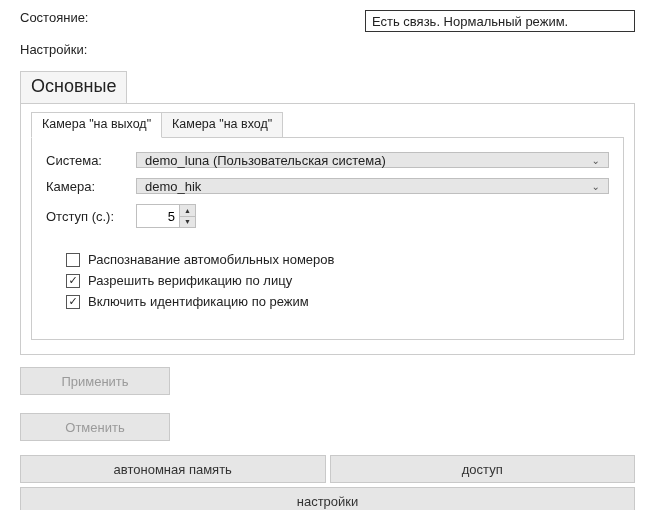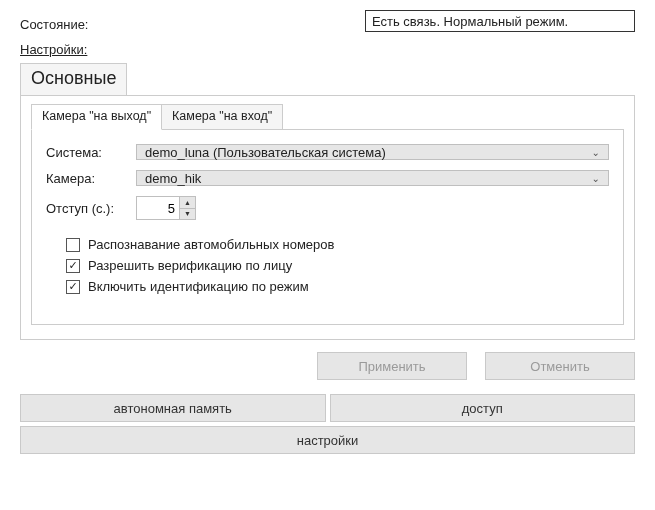--- a/index.html
+++ b/index.html
@@ -7,37 +7,36 @@
     margin: 0;
     padding: 10px 20px;
     font-family: "Segoe UI", Tahoma, Arial, sans-serif;
     font-size: 13px;
     color: #222;
     background: #fff;
     width: 655px;
   }
   .row {
     display: flex;
-    align-items: flex-end;
+    align-items: flex-start;
     margin-bottom: 10px;
     gap: 31px;
   }
   .status-label {
     width: 320px;
   }
   .status-box {
     border: 1px solid #333;
     padding: 2px 6px;
     min-width: 270px;
     height: 22px;
     line-height: 18px;
   }
   .settings-label {
-    margin-bottom: 6px;
-    text-decoration: underline;
+    margin-bottom: 14px;
   }
   .tabs {
     display: flex;
     align-items: flex-end;
     position: relative;
     z-index: 2;
   }
   .tab {
     padding: 4px 10px 6px;
     border: 1px solid #ccc;
@@ -138,21 +137,21 @@
     justify-content: center;
     font-size: 7px;
     color: #333;
     cursor: pointer;
   }
   .spin-btns div:first-child {
     border-bottom: 1px solid #bfbfbf;
   }
   .checks {
     margin-left: 20px;
-    margin-top: 17px;
+    margin-top: 24px;
   }
   .check-row {
     display: flex;
     align-items: center;
     margin-bottom: 6px;
     cursor: pointer;
   }
   .checkbox {
     width: 14px;
     height: 14px;
@@ -164,20 +163,21 @@
     font-size: 11px;
     line-height: 1;
     color: #222;
     background: #fff;
   }
   .action-row {
     display: flex;
     justify-content: flex-end;
     gap: 18px;
     margin-top: 12px;
+    flex-direction: column;
   }
   .btn {
     height: 28px;
     background: #e6e6e6;
     border: 1px solid #c9c9c9;
     display: flex;
     align-items: center;
     justify-content: center;
     font: inherit;
     cursor: pointer;

